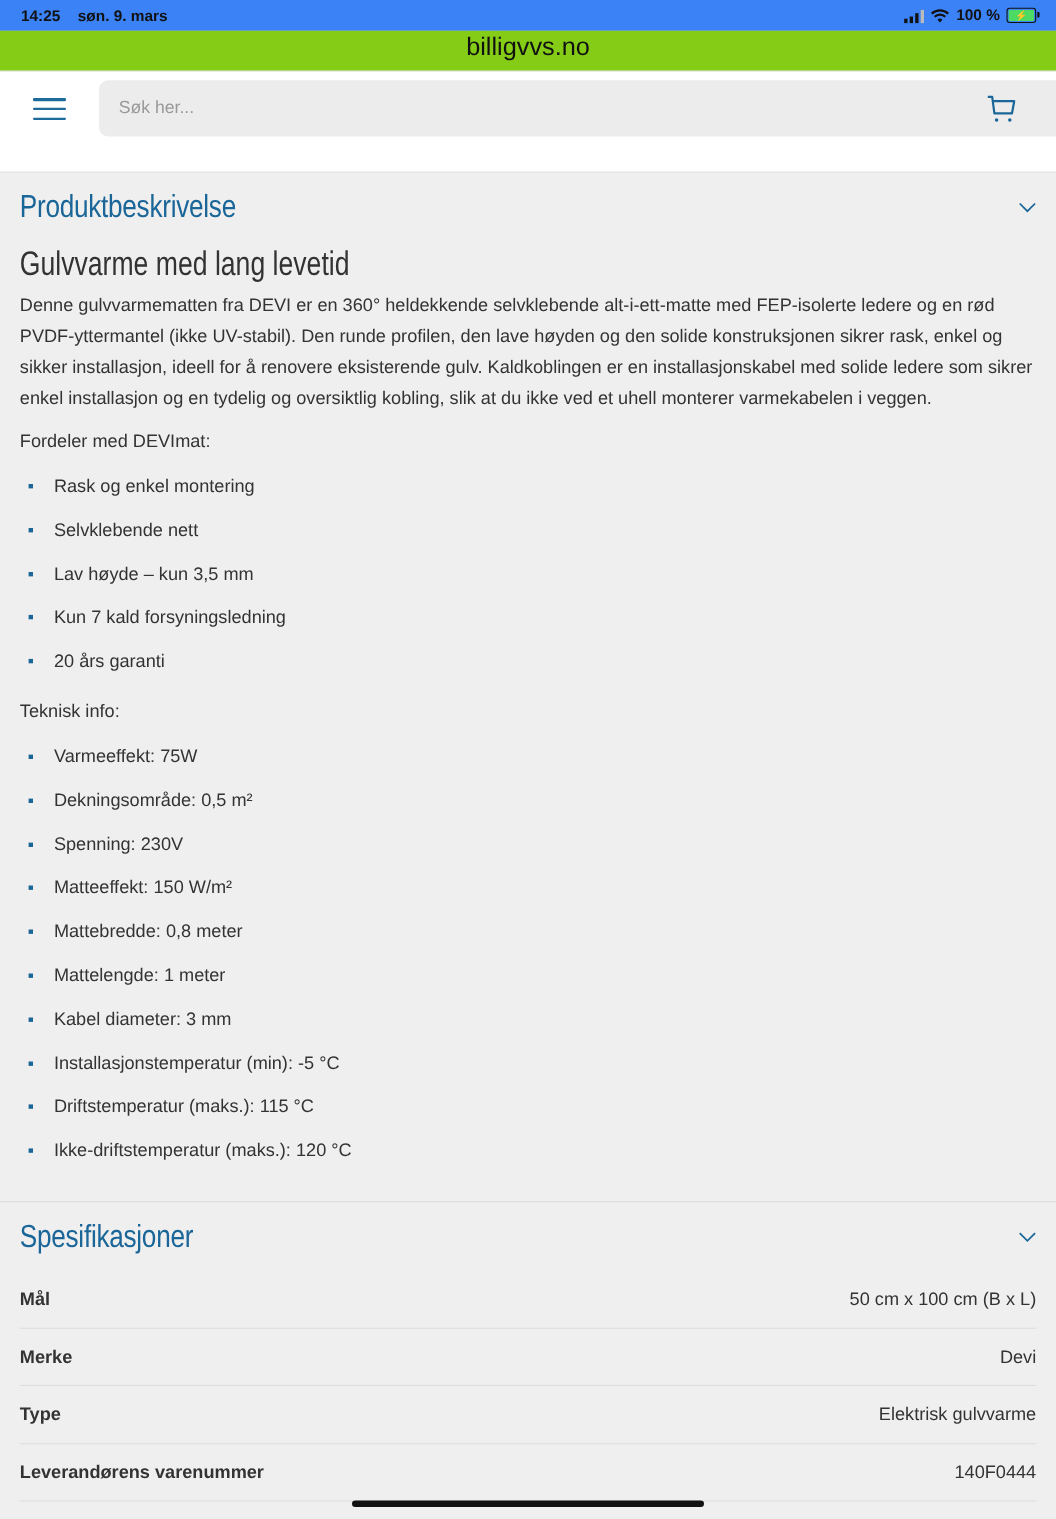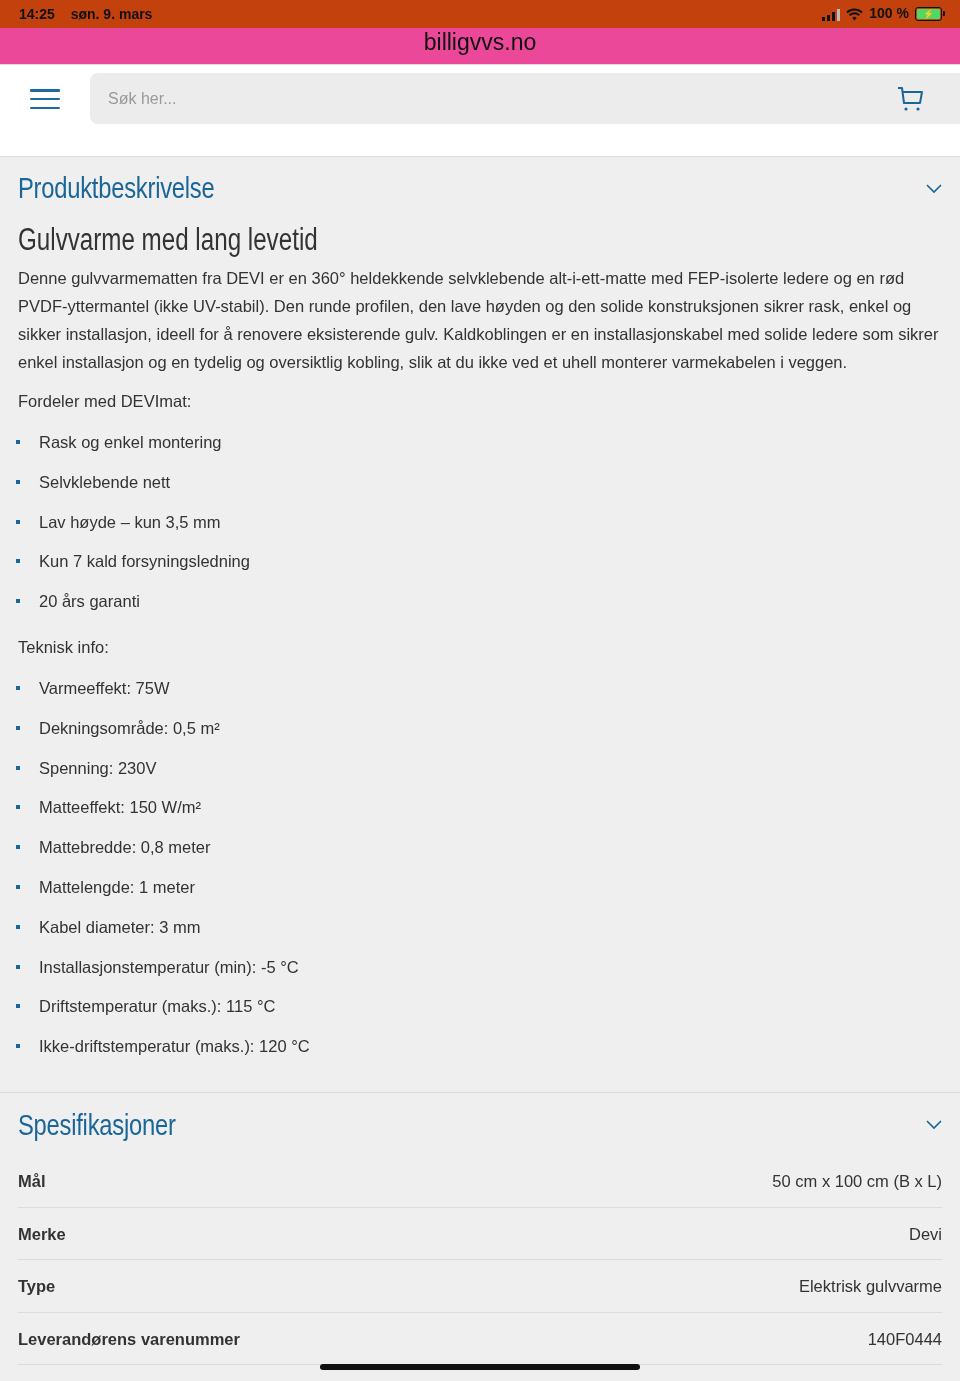--- a/index.html
+++ b/index.html
@@ -1,51 +1,51 @@
 <!DOCTYPE html>
 <html><head>
 <meta charset="utf-8">
 <style>
   * { box-sizing: border-box; margin: 0; padding: 0; }
   html, body { width: 960px; height: 1381px; overflow: hidden; background: #efefef; }
   body { font-family: "Liberation Sans", sans-serif; color: #333; position: relative; }
 
-  .status-bar { position: absolute; top: 0; left: 0; width: 960px; height: 28px; background: #c2410c; }
+  .status-bar { position: absolute; top: 0; left: 0; width: 960px; height: 28px; background: #3b82f6; }
   .status-left { position: absolute; left: 19px; top: 6px; font-size: 14px; font-weight: bold; color: #111; }
   .status-left span { margin-right: 12px; }
   .status-right { position: absolute; right: 18px; top: 5px; display: flex; align-items: flex-end; gap: 6px; font-size: 14px; font-weight: bold; color: #111; }
   .signal { display: flex; align-items: flex-end; gap: 2px; height: 12px; }
   .signal i { display: block; width: 3px; background: #111; }
   .signal i:nth-child(1){height:4px;} .signal i:nth-child(2){height:6px;} .signal i:nth-child(3){height:9px;} .signal i:nth-child(4){height:12px;background:#bbb;}
   .battery { width: 27px; height: 14px; border: 1.5px solid #111; border-radius: 3px; position: relative; padding: 1px; }
   .battery-fill { width: 100%; height: 100%; background: #4cd964; border-radius: 1px; display: flex; align-items: center; justify-content: center; font-size: 9px; color: #111; }
   .battery::after { content: ""; position: absolute; right: -4px; top: 3px; width: 2px; height: 5px; background: #111; border-radius: 0 1px 1px 0; }
 
-  .url-bar { position: absolute; top: 28px; left: 0; width: 960px; height: 37px; background: #ec4899; border-bottom: 1px solid #ddd; text-align: center; }
+  .url-bar { position: absolute; top: 28px; left: 0; width: 960px; height: 37px; background: #84cc16; border-bottom: 1px solid #ddd; text-align: center; }
   .url-text { font-size: 23px; color: #111; line-height: 28px; }
 
   .header { position: absolute; top: 65px; left: 0; width: 960px; height: 92px; background: #fff; border-bottom: 1px solid #ddd; }
   .menu-btn { position: absolute; left: 30px; top: 24px; width: 30px; height: 20px; display: flex; flex-direction: column; justify-content: space-between; cursor: pointer; }
   .menu-btn i { display: block; height: 2.5px; background: #1e6a9a; border-radius: 1px; }
   .search { position: absolute; left: 90px; top: 8px; width: 951px; height: 51px; background: #ececec; border-radius: 8px; }
   .search input { position: absolute; left: 18px; top: 0; height: 51px; width: 700px; border: none; background: transparent; font-family: "Liberation Sans", sans-serif; font-size: 16px; color: #333; outline: none; }
   .search input::placeholder { color: #999; }
   .search-icon { position: absolute; right: 14px; top: 13px; width: 26px; height: 26px; cursor: pointer; }
   .cart-icon { position: absolute; left: 897px; top: 20px; width: 28px; height: 28px; cursor: pointer; }
 
   .content { position: absolute; top: 158px; left: 0; width: 960px; }
   .section-head { position: relative; height: 64px; }
   .section-title { position: absolute; left: 18px; top: 14px; font-family: "Liberation Sans", sans-serif; font-size: 29px; color: #1b6698; transform: scaleX(0.82); transform-origin: left; letter-spacing: -0.3px; }
   .chevron { position: absolute; right: 18px; top: 26px; width: 16px; height: 10px; cursor: pointer; }
   .sub-title { position: absolute; left: 18px; top: 222px; font-size: 31px; color: #333; transform: scaleX(0.78); transform-origin: left; }
 
   .desc { position: absolute; left: 18px; top: 264px; width: 930px; font-size: 16.5px; line-height: 28px; color: #333; }
 
   .bold-label { position: absolute; left: 18px; font-size: 16.5px; font-weight: normal; color: #333; }
-  .bullets { position: absolute; left: 4px; list-style: none; }
+  .bullets { position: absolute; left: 14px; list-style: none; }
   .bullets li { position: relative; padding-left: 35px; height: 39.8px; font-size: 16.5px; color: #333; line-height: 20px; }
   .bullets li::before { content: ""; position: absolute; left: 12px; top: 8px; width: 4px; height: 4px; background: #1b6698; }
 
   .divider { position: absolute; left: 0; width: 960px; height: 1px; background: #ddd; }
 
   .specs { position: absolute; left: 18px; top: 1155px; width: 924px; }
   .spec-row { position: relative; height: 52.6px; border-bottom: 1.5px solid #dedede; }
   .spec-key { position: absolute; left: 0; top: 17px; font-size: 16.5px; font-weight: bold; color: #333; }
   .spec-val { position: absolute; right: 0; top: 17px; font-size: 16.5px; color: #333; }
 

